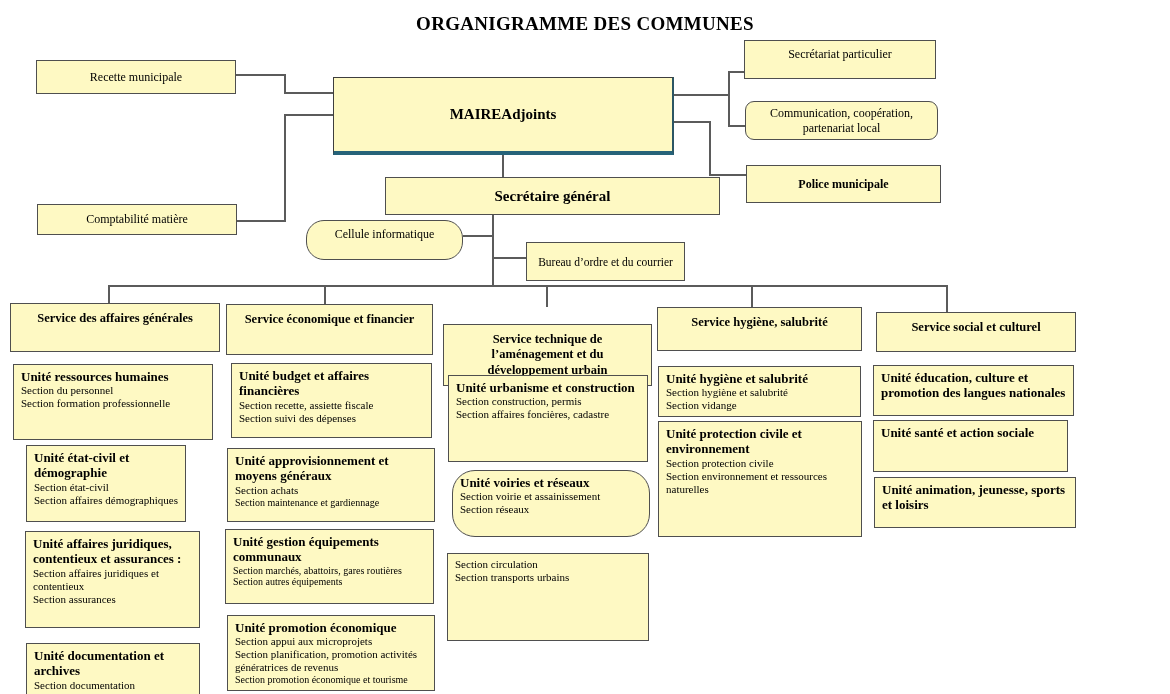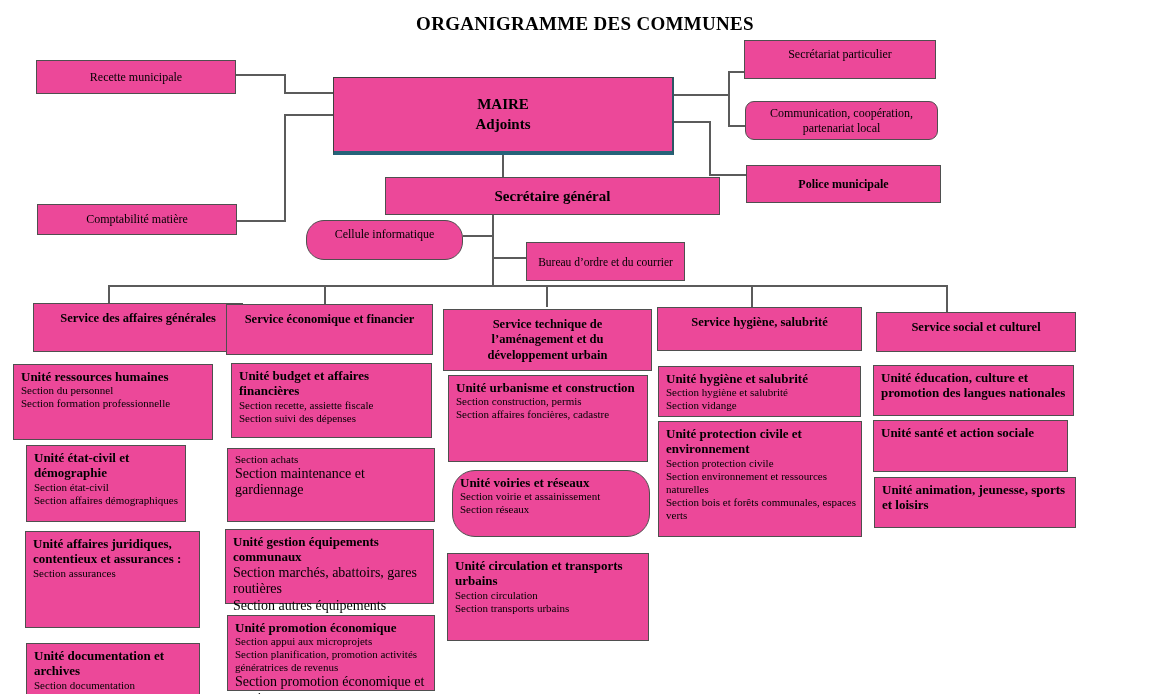--- a/index.html
+++ b/index.html
@@ -1,49 +1,49 @@
 <!DOCTYPE html>
 <html><head>
 <meta charset="utf-8">
 <style>
   html,body{margin:0;padding:0;}
   body{
     width:1170px;height:694px;position:relative;overflow:hidden;background:#ffffff;
     font-family:"Liberation Serif","DejaVu Serif",serif;color:#000;
   }
   .box{
-    position:absolute;box-sizing:border-box;background:#ec4899;
+    position:absolute;box-sizing:border-box;background:#fef9c3;
     border:1.4px solid #4f4f4f;
   }
   .hline,.vline{position:absolute;background:#5b5b5b;}
   .hline{height:2px;}
   .vline{width:2px;}
   #title{
     position:absolute;left:0;top:13px;width:1170px;text-align:center;
     font-size:19px;font-weight:bold;letter-spacing:.3px;
   }
   .ctr{display:flex;align-items:center;justify-content:center;text-align:center;}
   .topctr{text-align:center;padding-top:6px;}
   .fs12{font-size:12px;}
   .bold{font-weight:bold;}
   #maire{
     border:1.5px solid #3e3e3e;
     border-right:2.5px solid #2c5664;
     border-bottom:4px solid #266379;
-    flex-direction:column;font-size:15px;font-weight:bold;line-height:1.3;font-family:Liberation Serif, serif;
+    flex-direction:row;font-size:15px;font-weight:bold;line-height:1.3;font-family:Liberation Serif, serif;
   }
   #secretaire-general{font-size:15px;font-weight:bold;}
   .svc{
     font-size:12.5px;font-weight:bold;text-align:center;
     padding:7px 6px 0 6px;line-height:1.22;
   }
   .unit{font-size:11px;line-height:1.18;padding:4px 5px 0 7px;}
   .ut{font-weight:bold;font-size:13px;}
   .us{}
-  .us.sm{font-size:14px;}
+  .us.sm{font-size:10px;}
 </style>
 </head>
 <body>
 
 <div class="hline" style="left:236px;top:74px;width:50px;"></div>
 <div class="vline" style="left:284px;top:74px;height:20px;"></div>
 <div class="hline" style="left:284px;top:92px;width:50px;"></div>
 <div class="hline" style="left:237px;top:220px;width:48px;"></div>
 <div class="vline" style="left:284px;top:114px;height:108px;"></div>
 <div class="hline" style="left:284px;top:114px;width:50px;"></div>
@@ -100,27 +100,27 @@
 </div>
 
 <div class="box topctr fs12" style="left:306px;top:220px;width:157px;height:40px;border-radius:18px;">
   <span>Cellule informatique</span>
 </div>
 
 <div class="box ctr" style="left:526px;top:242px;width:159px;height:39px;font-size:11.5px;">
   <span>Bureau d’ordre et du courrier</span>
 </div>
 
-<div class="box svc" style="left:10px;top:303px;width:210px;height:49px;margin-left:23px;">
+<div class="box svc" style="left:10px;top:303px;width:210px;height:49px;">
   <span>Service des affaires générales</span>
 </div>
 <div class="box svc" style="left:226px;top:304px;width:207px;height:51px;">
   <span>Service économique et financier</span>
 </div>
-<div class="box svc" style="left:443px;top:309px;width:209px;height:62px;padding-left:18px;padding-right:18px;">
+<div class="box svc" style="left:443px;top:324px;width:209px;height:62px;padding-left:18px;padding-right:18px;">
   <span>Service technique de l’aménagement et du développement urbain</span>
 </div>
 <div class="box svc" style="left:657px;top:307px;width:205px;height:44px;">
   <span>Service hygiène, salubrité</span>
 </div>
 <div class="box svc" style="left:876px;top:312px;width:200px;height:40px;">
   <span>Service social et culturel</span>
 </div>
 
 <div class="box unit" style="left:13px;top:364px;width:200px;height:76px;">
@@ -128,34 +128,36 @@
   <div class="us">Section du personnel</div>
   <div class="us">Section formation professionnelle</div>
 </div>
 <div class="box unit" style="left:26px;top:445px;width:160px;height:77px;">
   <div class="ut">Unité état-civil et démographie</div>
   <div class="us">Section état-civil</div>
   <div class="us">Section affaires démographiques</div>
 </div>
 <div class="box unit" style="left:25px;top:531px;width:175px;height:97px;">
   <div class="ut">Unité affaires juridiques, contentieux et assurances :</div>
+  <div class="us">Section affaires juridiques et contentieux</div>
   <div class="us">Section assurances</div>
 </div>
 <div class="box unit" style="left:26px;top:643px;width:174px;height:80px;">
   <div class="ut">Unité documentation et archives</div>
   <div class="us">Section documentation</div>
   <div class="us">Section archives</div>
 </div>
 
 <div class="box unit" style="left:231px;top:363px;width:201px;height:75px;">
   <div class="ut">Unité budget et affaires financières</div>
   <div class="us">Section recette, assiette fiscale</div>
   <div class="us">Section suivi des dépenses</div>
 </div>
 <div class="box unit" style="left:227px;top:448px;width:208px;height:74px;">
+  <div class="ut">Unité approvisionnement et moyens généraux</div>
   <div class="us">Section achats</div>
   <div class="us sm">Section maintenance et gardiennage</div>
 </div>
 <div class="box unit" style="left:225px;top:529px;width:209px;height:75px;">
   <div class="ut">Unité gestion équipements communaux</div>
   <div class="us sm">Section marchés, abattoirs, gares routières</div>
   <div class="us sm">Section autres équipements</div>
 </div>
 <div class="box unit" style="left:227px;top:615px;width:208px;height:76px;">
   <div class="ut">Unité promotion économique</div>
@@ -168,35 +170,33 @@
   <div class="ut">Unité urbanisme et construction</div>
   <div class="us">Section construction, permis</div>
   <div class="us">Section affaires foncières, cadastre</div>
 </div>
 <div class="box unit" style="left:452px;top:470px;width:198px;height:67px;border-radius:23px;">
   <div class="ut">Unité voiries et réseaux</div>
   <div class="us">Section voirie et assainissement</div>
   <div class="us">Section réseaux</div>
 </div>
 <div class="box unit" style="left:447px;top:553px;width:202px;height:88px;">
-  <div class="ut">Unité circulation et transports urbains</div>
   <div class="us">Section circulation</div>
   <div class="us">Section transports urbains</div>
 </div>
 
 <div class="box unit" style="left:658px;top:366px;width:203px;height:51px;">
   <div class="ut">Unité hygiène et salubrité</div>
   <div class="us">Section hygiène et salubrité</div>
   <div class="us">Section vidange</div>
 </div>
 <div class="box unit" style="left:658px;top:421px;width:204px;height:116px;">
   <div class="ut">Unité protection civile et environnement</div>
   <div class="us">Section protection civile</div>
   <div class="us">Section environnement et ressources naturelles</div>
-  <div class="us">Section bois et forêts communales, espaces verts</div>
 </div>
 
 <div class="box unit" style="left:873px;top:365px;width:201px;height:51px;">
   <div class="ut">Unité éducation, culture et promotion des langues nationales</div>
 </div>
 <div class="box unit" style="left:873px;top:420px;width:195px;height:52px;">
   <div class="ut">Unité santé et action sociale</div>
 </div>
 <div class="box unit" style="left:874px;top:477px;width:202px;height:51px;">
   <div class="ut">Unité animation, jeunesse, sports et loisirs</div>

